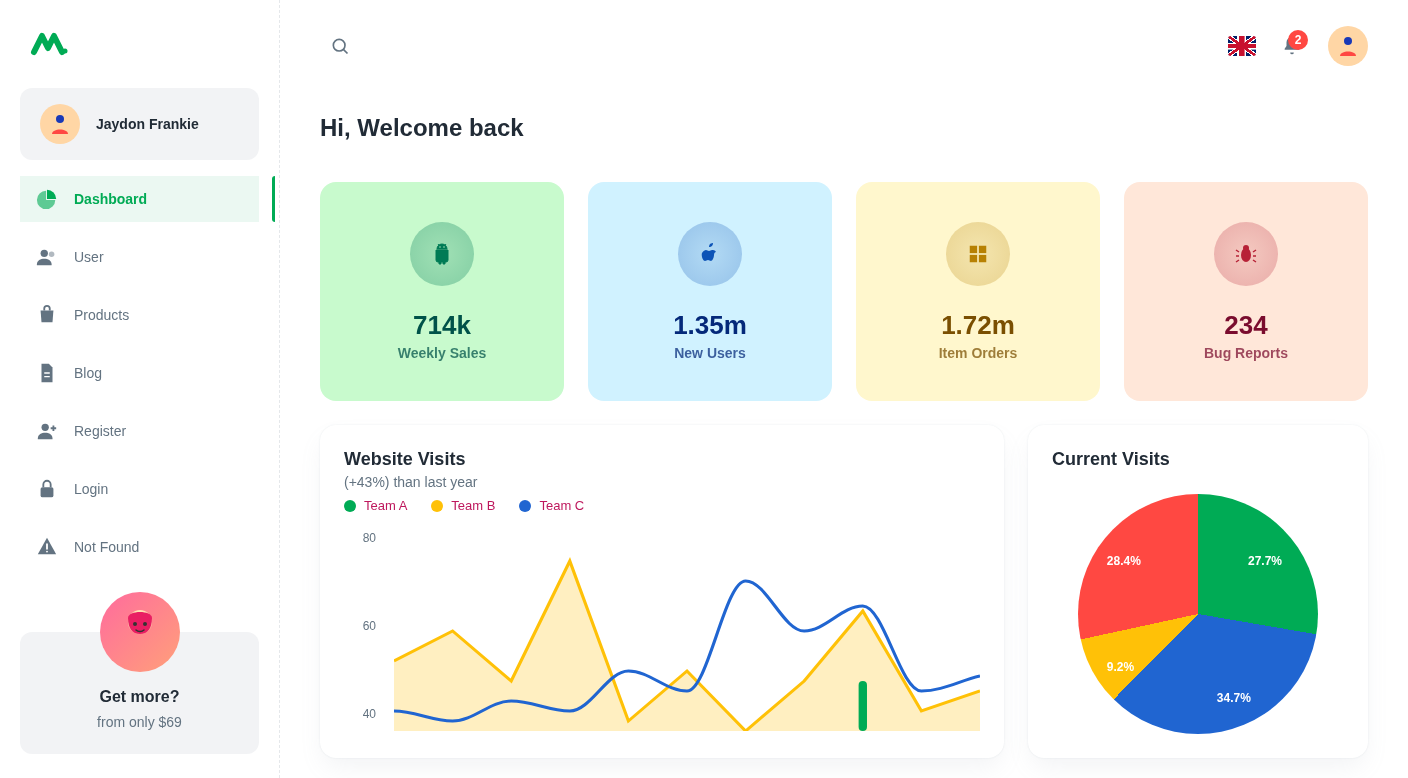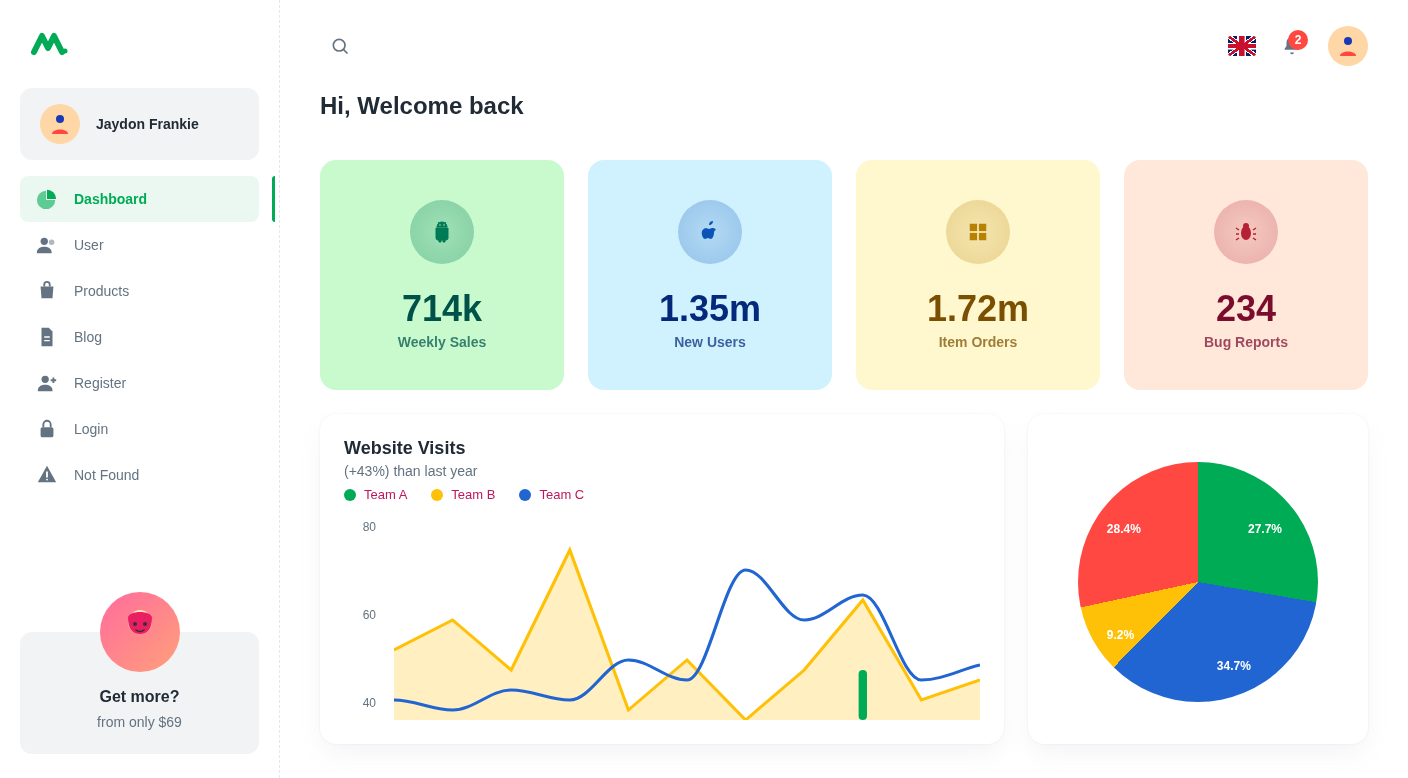--- a/index.html
+++ b/index.html
@@ -32,23 +32,23 @@
     }
     .avatar {
       width: 40px; height: 40px; border-radius: 50%;
       background: #FFD6A5;
       display: flex; align-items: center; justify-content: center;
     }
     .user-name { font-weight: 600; font-size: 14px; }
     .nav { margin-top: 16px; }
     .nav-item {
       display: flex; align-items: center; gap: 16px;
-      padding: 12px 16px; border-radius: 8px;
+      padding: 12px 16px; border-radius: 0;
       font-size: 14px; color: #637381; font-weight: 500;
-      cursor: pointer; margin-bottom: 0;
+      cursor: pointer; margin-bottom: 12px;
       position: relative;
     }
     .nav-item.active {
       background: rgba(0,171,85,0.08);
       color: #00AB55;
       font-weight: 700;
     }
     .nav-item.active::after {
       content: '';
       position: absolute;
@@ -115,38 +115,38 @@
       background: #FF4842; color: #fff; font-size: 12px;
       display: flex; align-items: center; justify-content: center;
       font-weight: 600;
     }
     .header-avatar {
       width: 40px; height: 40px; border-radius: 50%;
       background: #FFD6A5; cursor: pointer;
       display: flex; align-items: center; justify-content: center;
     }
     .content { padding: 0 40px; }
-    .greeting { font-size: 24px; font-weight: 700; margin-bottom: 40px; margin-top: 0; }
+    .greeting { font-size: 24px; font-weight: 700; margin-bottom: 40px; margin-top: 22px; }
     .stats { display: grid; grid-template-columns: repeat(4, 1fr); gap: 24px; }
     .stat-card {
       border-radius: 16px; padding: 40px 0; text-align: center;
     }
     .stat-card.green { background: #C8FACD; color: #005249; }
     .stat-card.blue { background: #D0F2FF; color: #04297A; }
     .stat-card.yellow { background: #FFF7CD; color: #7A4F01; }
     .stat-card.red { background: #FFE7D9; color: #7A0C2E; }
     .stat-icon {
       width: 64px; height: 64px; border-radius: 50%;
       margin: 0 auto 24px; display: flex; align-items: center; justify-content: center;
     }
     .stat-card.green .stat-icon { background: radial-gradient(circle, rgba(0,123,85,0.2), rgba(0,123,85,0.35)); color: #007B55; }
     .stat-card.blue .stat-icon { background: radial-gradient(circle, rgba(12,83,183,0.15), rgba(12,83,183,0.3)); color: #0C53B7; }
     .stat-card.yellow .stat-icon { background: radial-gradient(circle, rgba(183,129,3,0.15), rgba(183,129,3,0.3)); color: #B78103; }
     .stat-card.red .stat-icon { background: radial-gradient(circle, rgba(183,33,54,0.15), rgba(183,33,54,0.3)); color: #B72136; }
-    .stat-value { font-size: 36px; font-weight: 700; }
+    .stat-value { font-size: 26px; font-weight: 700; }
     .stat-label { font-size: 14px; font-weight: 600; opacity: 0.72; margin-top: 4px; }
     .charts { display: grid; grid-template-columns: 1fr 340px; gap: 24px; margin-top: 24px; }
     .chart-card {
       background: #fff; border-radius: 16px;
       box-shadow: 0 0 2px rgba(145,158,171,0.2), 0 12px 24px -4px rgba(145,158,171,0.12);
       padding: 24px;
     }
     .chart-title { font-size: 18px; font-weight: 700; }
     .chart-sub { font-size: 14px; color: #637381; margin-top: 4px; }
     .legend { display: flex; gap: 24px; justify-content: flex-start; margin-top: 8px; font-size: 13px; color: #be185d; }
@@ -368,20 +368,21 @@
               <path d="M0,140 L56,110 L112,160 L168,40 L224,200 L280,150 L336,210 L392,160 L448,90 L504,190 L560,170 L560,210 L0,210 Z" fill="#FFC107" fill-opacity="0.25"></path>
               <path d="M0,140 L56,110 L112,160 L168,40 L224,200 L280,150 L336,210 L392,160 L448,90 L504,190 L560,170" fill="none" stroke="#FFC107" stroke-width="3"></path>
               <path d="M0,190 C20,190 36,200 56,200 C76,200 92,180 112,180 C132,180 148,190 168,190 C188,190 204,150 224,150 C244,150 260,170 280,170 C300,170 316,60 336,60 C356,60 372,110 392,110 C412,110 428,85 448,85 C468,85 484,170 504,170 C524,170 540,160 560,155" fill="none" stroke="#2065D1" stroke-width="3"></path>
               <rect x="444" y="160" width="8" height="50" rx="4" fill="#00AB55"></rect>
             </svg>
           </div>
         </div>
       </div>
 
       <div class="chart-card">
+        <div class="chart-title">Current Visits</div>
         <div class="pie-wrap">
           <div class="pie" style="background: conic-gradient(#00AB55 0% 27.7%, #2065D1 27.7% 62.4%, #FFC107 62.4% 71.6%, #FF4842 71.6% 100%)">
             <span class="pie-label" style="top:25%; right:15%">27.7%</span>
             <span class="pie-label" style="bottom:12%; right:28%">34.7%</span>
             <span class="pie-label" style="bottom:25%; left:12%">9.2%</span>
             <span class="pie-label" style="top:25%; left:12%">28.4%</span>
           </div>
         </div>
       </div>
     </div>

